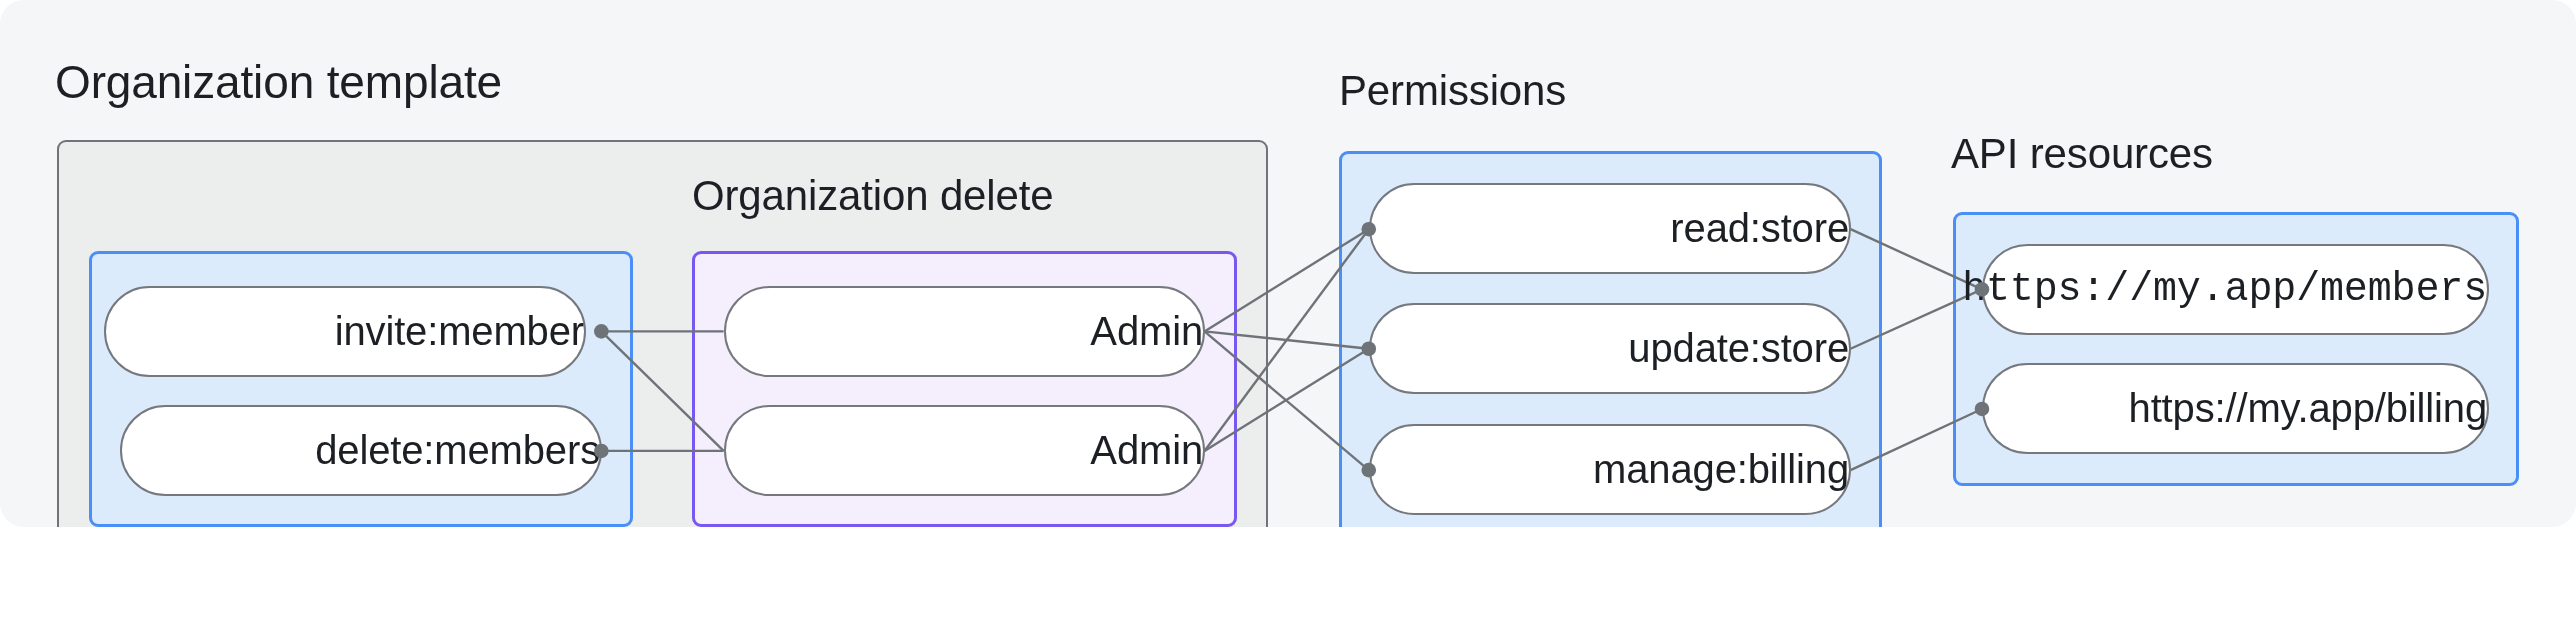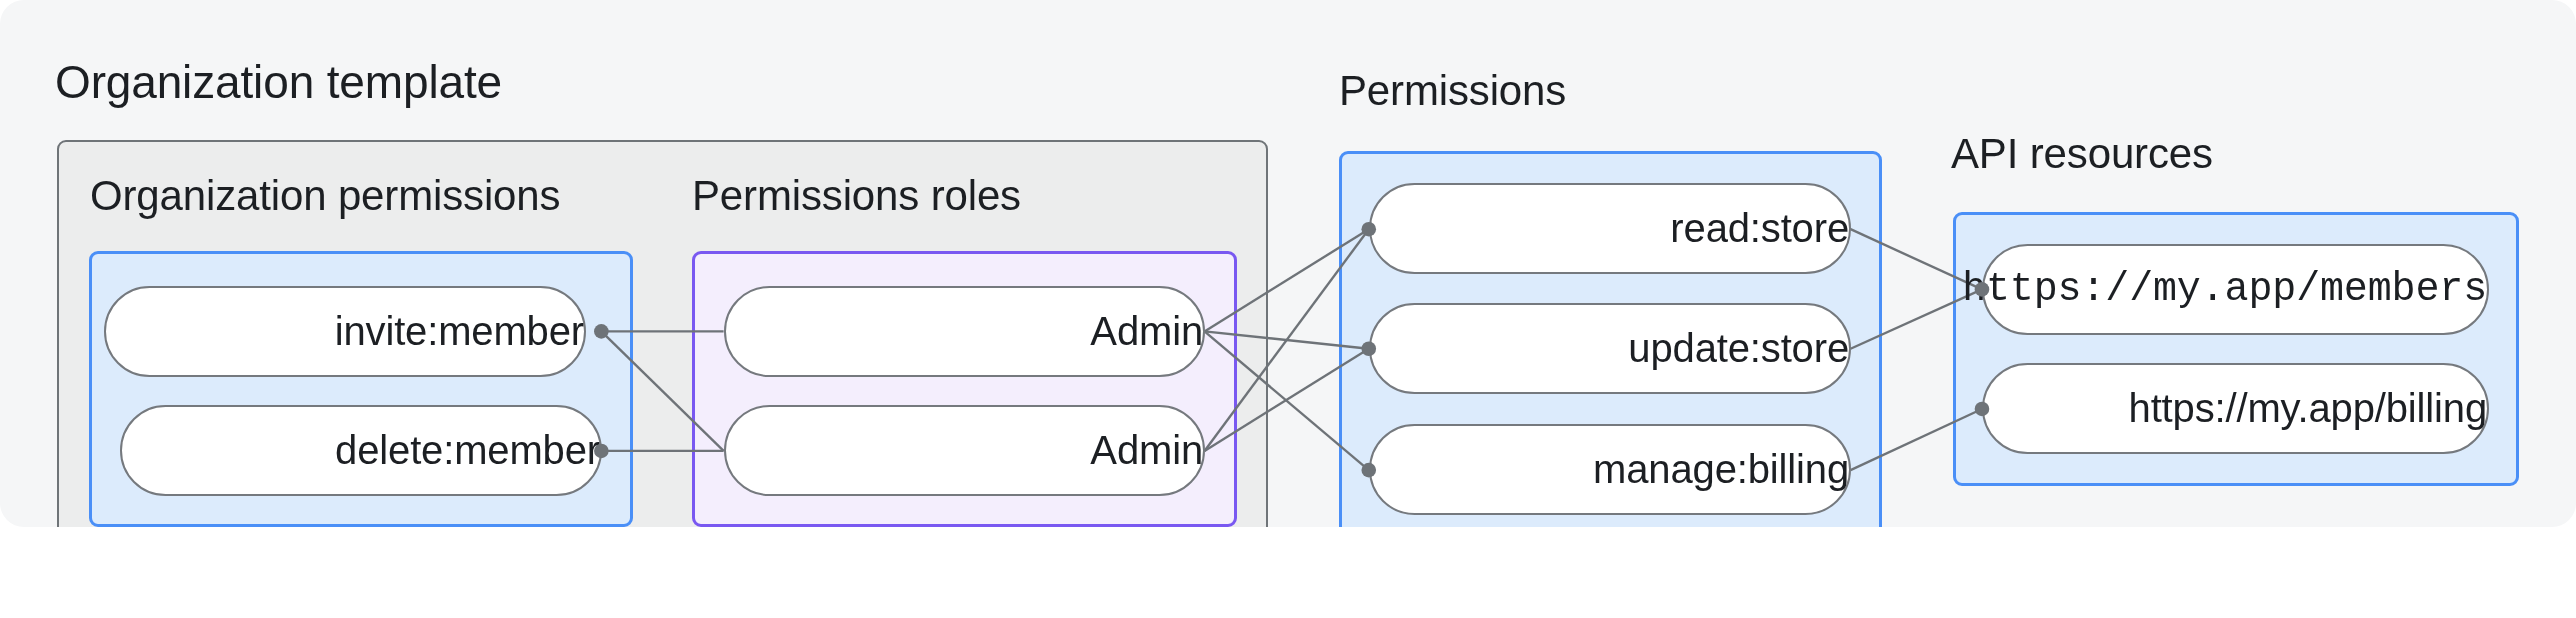--- a/index.html
+++ b/index.html
@@ -73,23 +73,22 @@
 </style>
 </head>
 <body>
 
 <div id="canvas">
 
   <div class="diagram-label title" style="left:55px; top:59px;">Organization template</div>
 
   <div class="box gray" style="left:57px; top:140px; width:1211px; height:421px;"></div>
 
-  <div class="diagram-label" style="left:90px; top:175px;">Organization permissions</div>
 
-  <div class="diagram-label" style="left:692px; top:175px;">Permissions roles</div>
+  <div class="diagram-label" style="left:692px; top:175px;">Organization delete</div>
 
   <div class="diagram-label" style="left:1339px; top:70px;">Permissions</div>
 
   <div class="diagram-label" style="left:1951px; top:133px;">API resources</div>
 
   <div class="box blue" style="left:89px; top:251px; width:544px; height:276px;"></div>
 
   <div class="box purple" style="left:692px; top:251px; width:545px; height:276px;"></div>
 
   <div class="box blue" style="left:1339px; top:151px; width:543px; height:395px;"></div>
@@ -107,21 +106,21 @@
       <line x1="1320" y1="494" x2="1500" y2="382" stroke="#6e7378" stroke-width="2.6"></line>
       <line x1="2028" y1="251" x2="2172" y2="317" stroke="#6e7378" stroke-width="2.6"></line>
       <line x1="2028" y1="382" x2="2172" y2="317" stroke="#6e7378" stroke-width="2.6"></line>
       <line x1="2028" y1="515" x2="2172" y2="448" stroke="#6e7378" stroke-width="2.6"></line>
     </svg>
 
   <div class="pill" style="left: 104px; top: 286px; width: 482px; height: 91px;">
     <span>invite:member</span>
   </div>
   <div class="pill" style="left: 120px; top: 405px; width: 482px; height: 91px;">
-    <span>delete:member</span>
+    <span>delete:members</span>
   </div>
   <div class="pill" style="left: 724px; top: 286px; width: 481px; height: 91px;">
     <span>Admin</span>
   </div>
   <div class="pill" style="left: 724px; top: 405px; width: 481px; height: 91px;">
     <span>Admin</span>
   </div>
   <div class="pill" style="left: 1369px; top: 183px; width: 482px; height: 91px;">
     <span>read:store</span>
   </div>

